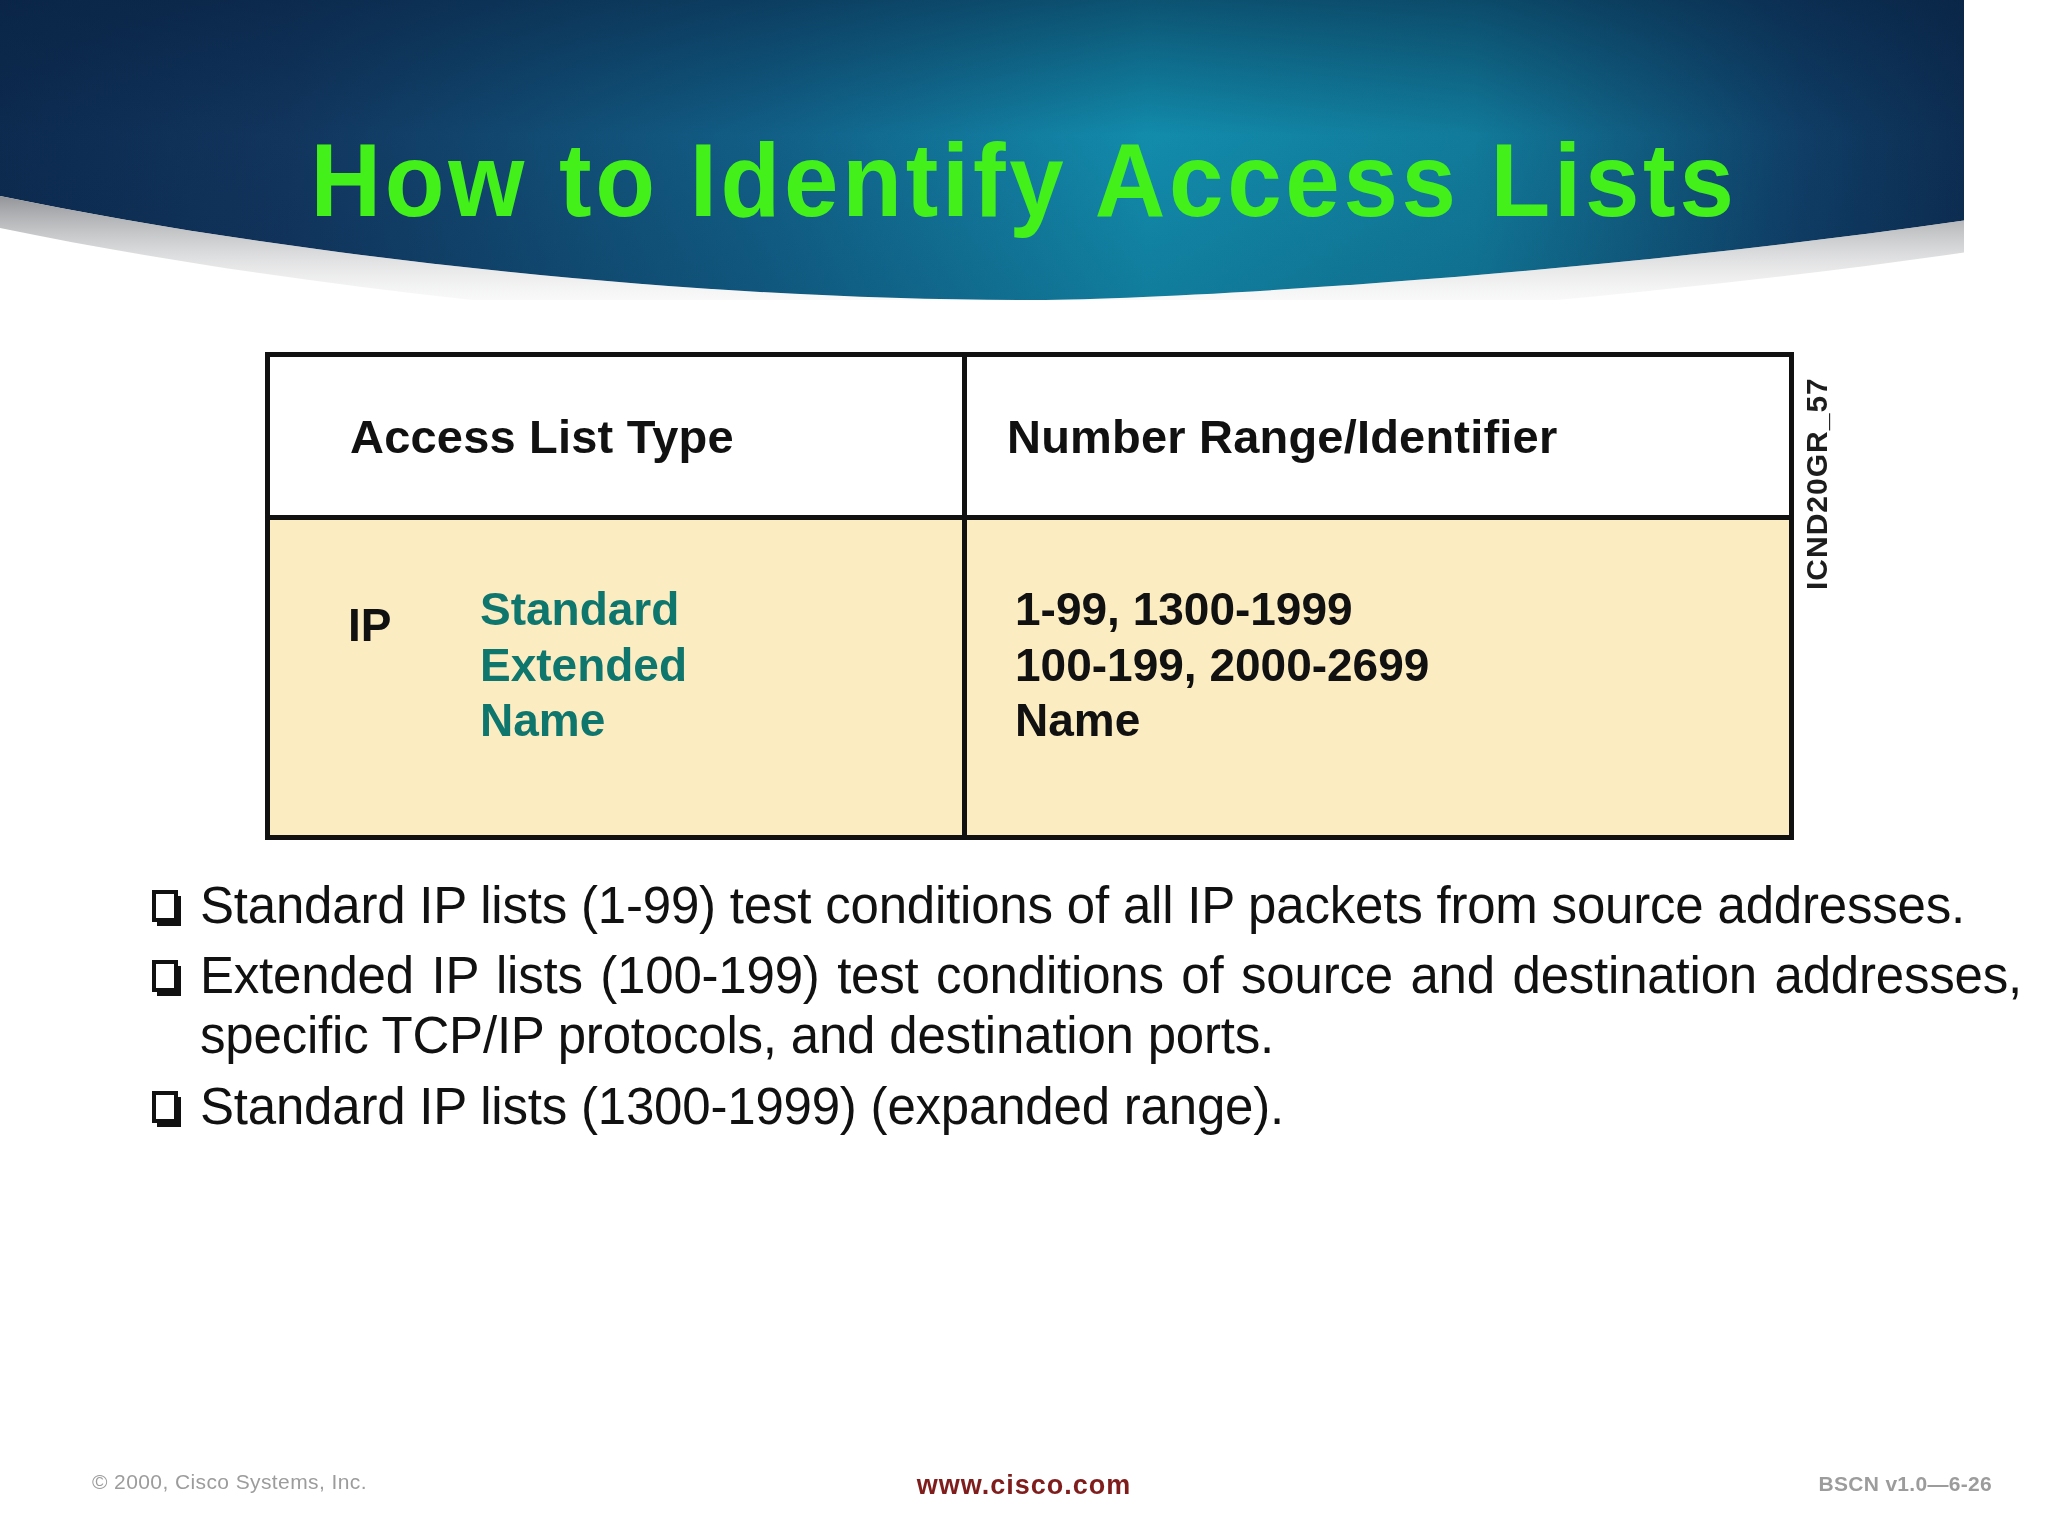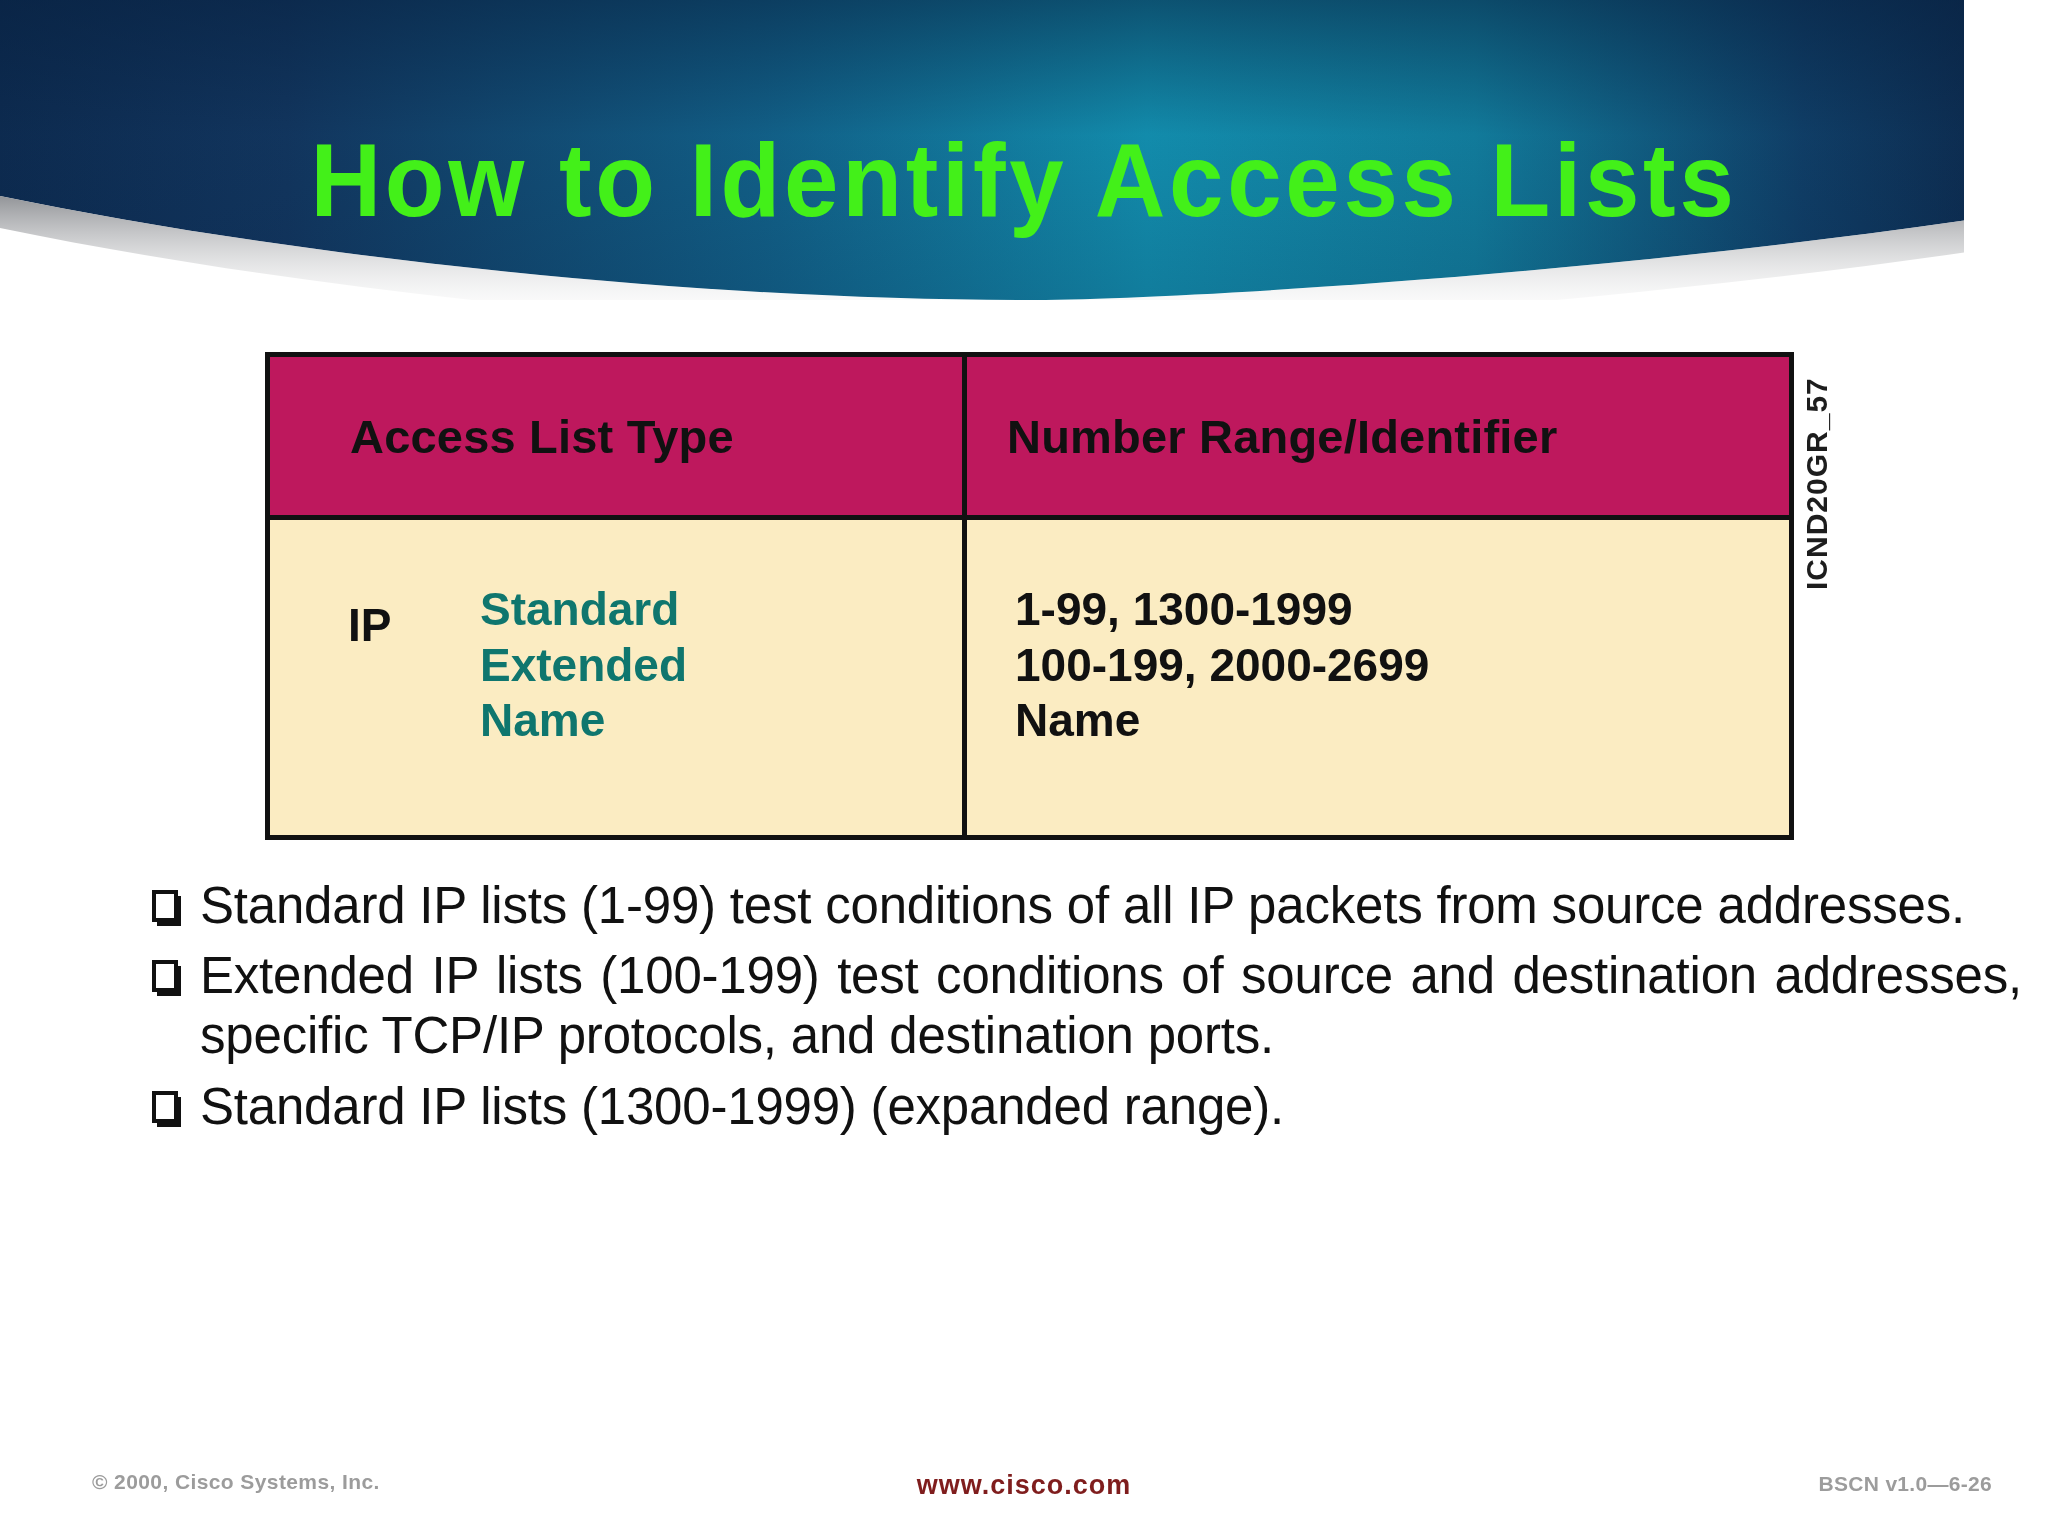--- a/index.html
+++ b/index.html
@@ -61,21 +61,21 @@
     border-collapse: collapse;
     table-layout: fixed;
     background: #fbecc2;
   }
   .acl-table td {
     border: 5px solid #111111;
     padding: 0;
     vertical-align: top;
   }
   .acl-table thead td {
-    background: #be185d;
+    background: #ffffff;
     height: 158px;
     vertical-align: middle;
   }
   .acl-table tbody td {
     background: #fbecc2;
     height: 315px;
   }
   .col-type  { width: 692px; }
   .col-range { width: 822px; }
 
@@ -170,21 +170,21 @@
     left: 0;
     bottom: 26px;
     width: 2048px;
     height: 40px;
   }
   .footer-left {
     position: absolute;
     left: 92px;
     top: 0;
     font-size: 21px;
-    font-weight: bold;
+    font-weight: normal;
     color: #9c9c9c;
     letter-spacing: 0.4px;
     white-space: nowrap;
   }
   .footer-center {
     position: absolute;
     left: 0;
     top: 0;
     width: 2048px;
     text-align: center;

